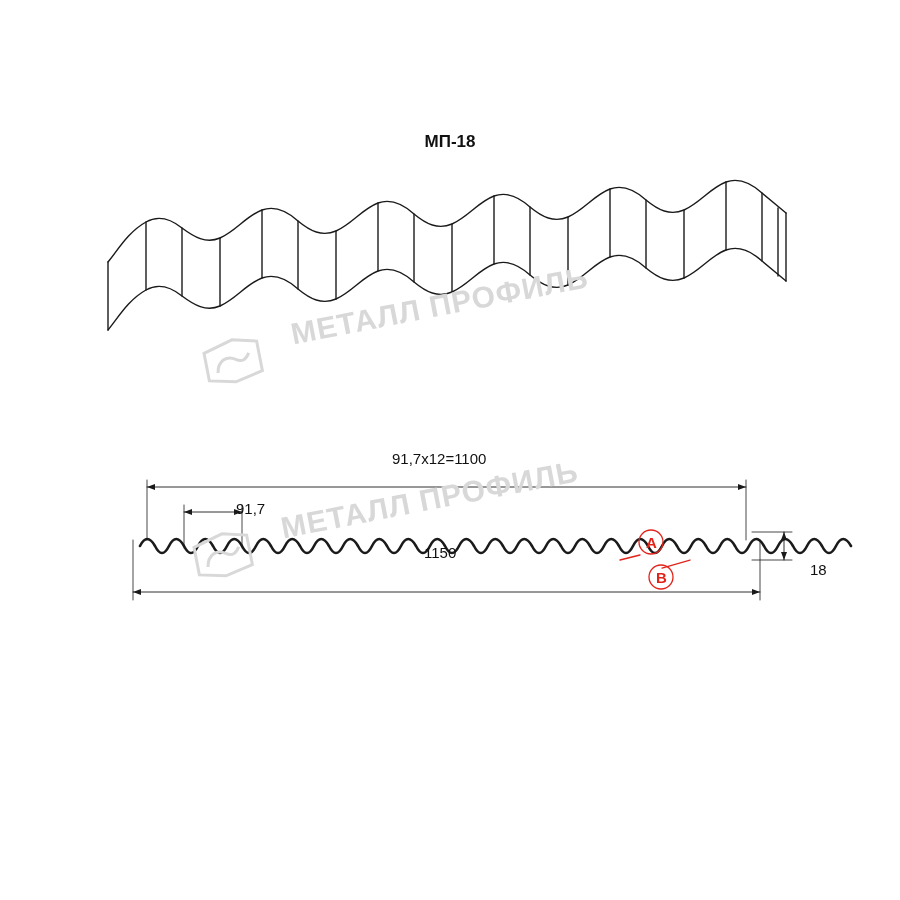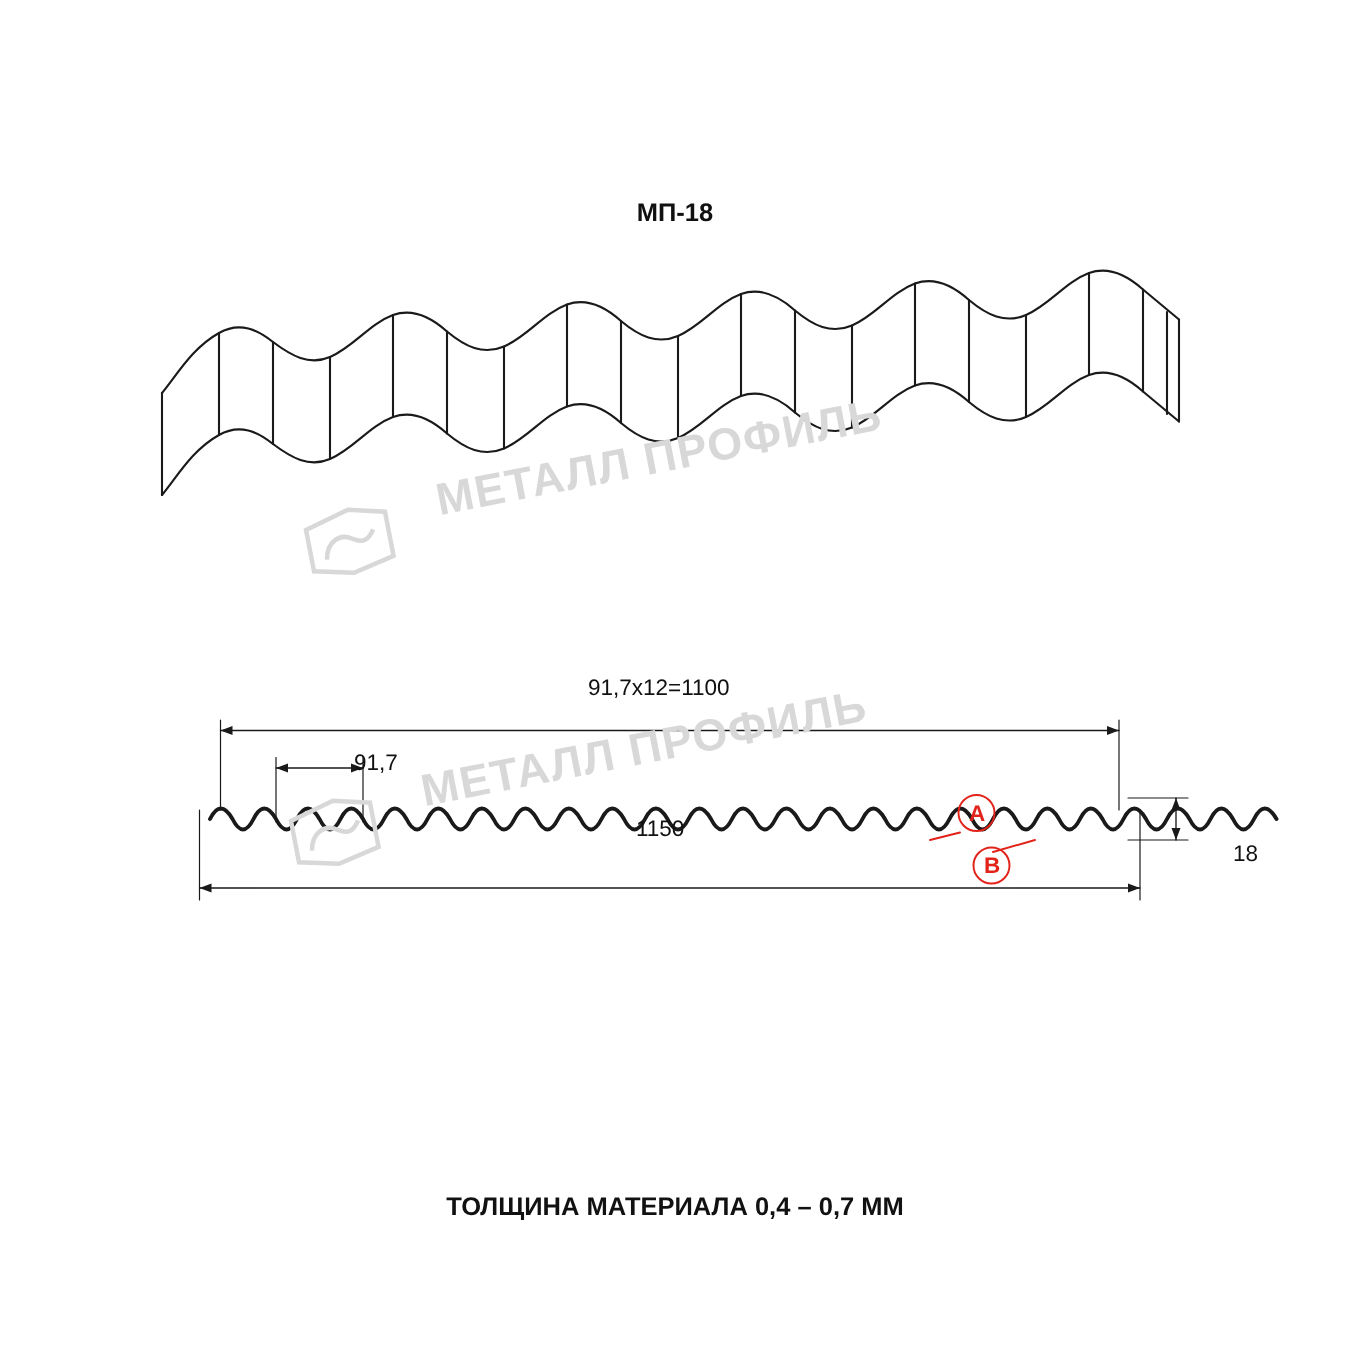--- a/index.html
+++ b/index.html
@@ -244,32 +244,31 @@
     </g>
     <g fill="none" stroke="#e2231a" stroke-width="1.3">
       <circle cx="651" cy="542" r="12"></circle>
       <circle cx="661" cy="577" r="12"></circle>
     </g>
   </svg>
 
   <div class="dim-text" style="left:392px; top:450px;">91,7х12=1100</div>
   <div class="dim-text" style="left:196px; top:500px;margin-left:40px;">91,7</div>
   <div class="dim-text" style="left:424px; top:544px;">1150</div>
-  <div class="dim-text" style="left:810px; top:561px;margin-left:12px;">18</div>
+  <div class="dim-text" style="left:810px; top:561px;">18</div>
 
   <div class="callout-label" style="left:646px; top:534px;">A</div>
   <div class="callout-label" style="left:656px; top:569px;">B</div>
 
   <svg class="wm-logo" style="left:202px; top:336px; width:62px; height:50px; transform: rotate(-11deg);" viewBox="0 0 62 50">
     <path d="M4,12 L34,4 L58,10 L58,40 L30,46 L4,40 Z" fill="none" stroke="#d8d8d8" stroke-width="3"></path>
     <path d="M14,34 C16,22 26,18 34,24 C40,28 44,26 48,20" fill="none" stroke="#d8d8d8" stroke-width="3"></path>
   </svg>
   <div class="wm wm1">МЕТАЛЛ ПРОФИЛЬ</div>
 
   <svg class="wm-logo" style="left:192px; top:530px; width:62px; height:50px; transform: rotate(-11deg);" viewBox="0 0 62 50">
     <path d="M4,12 L34,4 L58,10 L58,40 L30,46 L4,40 Z" fill="none" stroke="#d8d8d8" stroke-width="3"></path>
     <path d="M14,34 C16,22 26,18 34,24 C40,28 44,26 48,20" fill="none" stroke="#d8d8d8" stroke-width="3"></path>
   </svg>
   <div class="wm wm2">МЕТАЛЛ ПРОФИЛЬ</div>
 
-  <div class="footer-note">ТОЛЩИНА МАТЕРИАЛА 0,4 – 0,7 ММ</div>
 
 </div>
 
 </body></html>

